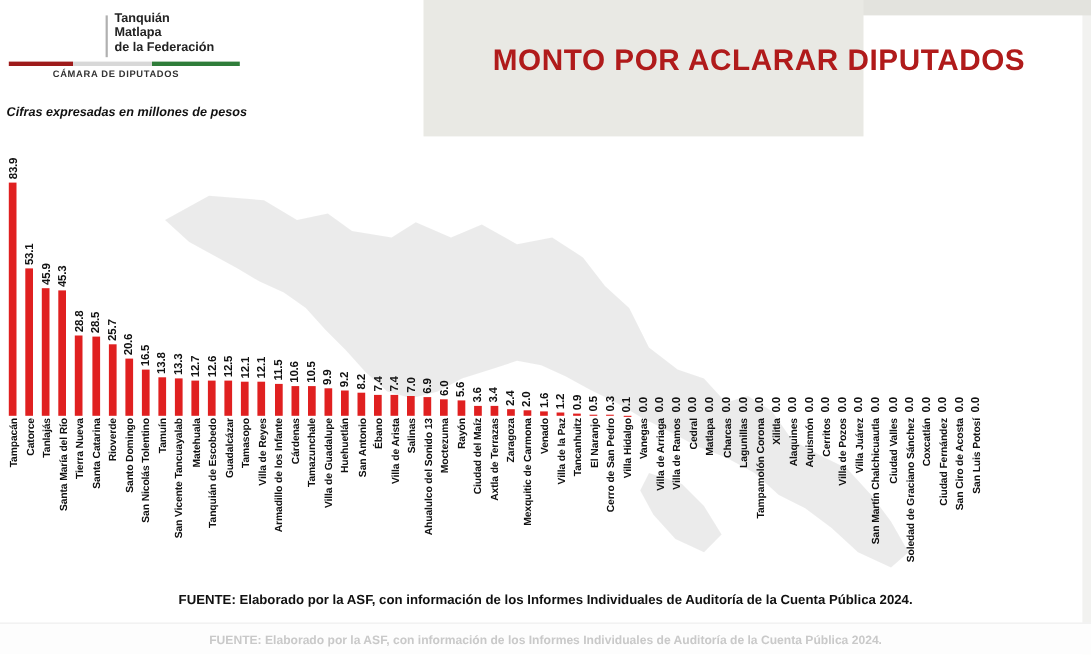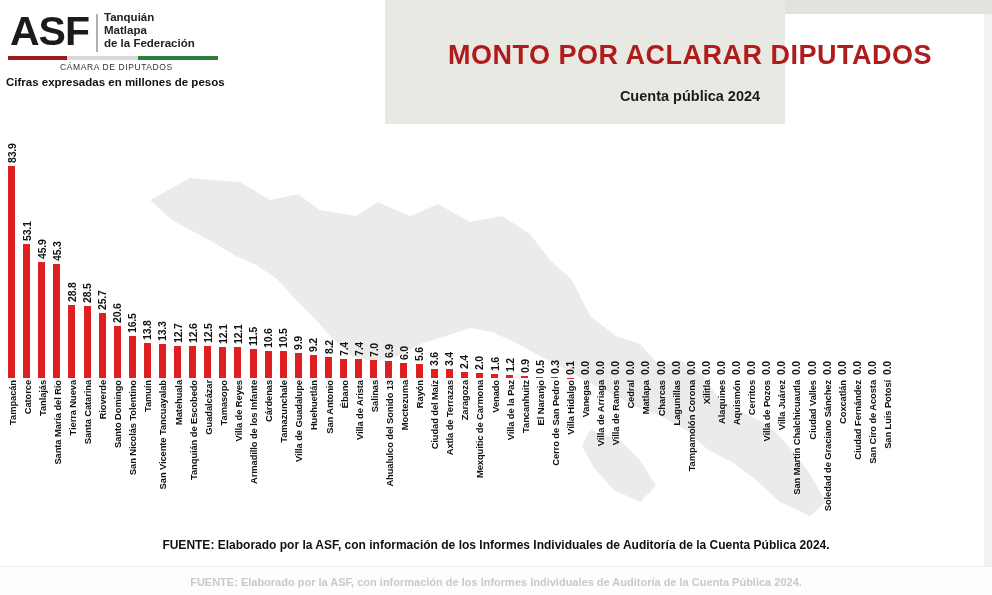--- a/index.html
+++ b/index.html
@@ -62,40 +62,41 @@
   .logo-sub {
     position: absolute;
     left: 104px; top: 11px;
     font-size: 11.5px;
     line-height: 13px;
     color: #222;
     font-weight: bold;
   }
   .logo-camara {
     position: absolute;
-    left: 60px; top: 62px;
+    left: 48px; top: 62px;
     font-size: 8.5px;
     letter-spacing: 0.6px;
     color: #333;
-    font-weight: normal;
+    font-weight: bold;
   }
   .logo-bar {
     position: absolute;
     left: 8px; top: 56px;
     width: 210px; height: 4px;
     background: linear-gradient(to right, #9e1b1b 0%, #9e1b1b 28%, #d8d8d8 28%, #d8d8d8 62%, #2f7d3a 62%, #2f7d3a 100%);
   }
 
   .units-note {
     position: absolute;
-    left: 6px; top: 76px;
+    left: 6px; top: 96px;
     font-size: 11.5px;
     font-weight: bold;
     color: #111;
     z-index: 6;
+    font-style: italic;
   }
 
   
   .title-band {
     position: absolute;
     left: 385px; top: 0;
     width: 400px; height: 124px;
     background: #e9e9e4;
     z-index: 2;
   }
@@ -252,35 +253,33 @@
         L350,198 L326,206 L300,214 L278,226 L254,232 L232,226 L212,208 L194,188 L176,170 L158,150
         L138,136 L116,126 L96,114 L74,102 L52,90 Z"></path>
       <path fill="#8a8a8a" d="M470,300 L500,310 L520,330 L536,356 L520,372 L494,360 L474,338 L462,316 Z"></path>
     </svg>
   </div>
 
   <div class="title-band2"></div>
   <div class="title-band"></div>
 
   <div class="logo-block">
-    <div class="logo-asf">ASF</div>
     <div class="logo-sep"></div>
     <div class="logo-sub">
       <div>Tanquián</div>
       <div>Matlapa</div>
       <div>de la Federación</div>
     </div>
     <div class="logo-bar"></div>
     <div class="logo-camara">CÁMARA DE DIPUTADOS</div>
   </div>
 
   <div class="units-note">Cifras expresadas en millones de pesos</div>
 
   <div class="chart-title">MONTO POR ACLARAR DIPUTADOS</div>
-  <div class="chart-subtitle">Cuenta pública 2024</div>
 
   <div class="plot">
     <div class="bars" id="bars">
         <div class="bar-col">
           <div class="bar-val" style="bottom: 215px;">83.9</div>
           <div class="bar-rect" style="height: 212px; background: rgb(224, 32, 32);"></div>
         </div>
         <div class="bar-col">
           <div class="bar-val" style="bottom: 137.174px;">53.1</div>
           <div class="bar-rect" style="height: 134.174px; background: rgb(224, 32, 32);"></div>

